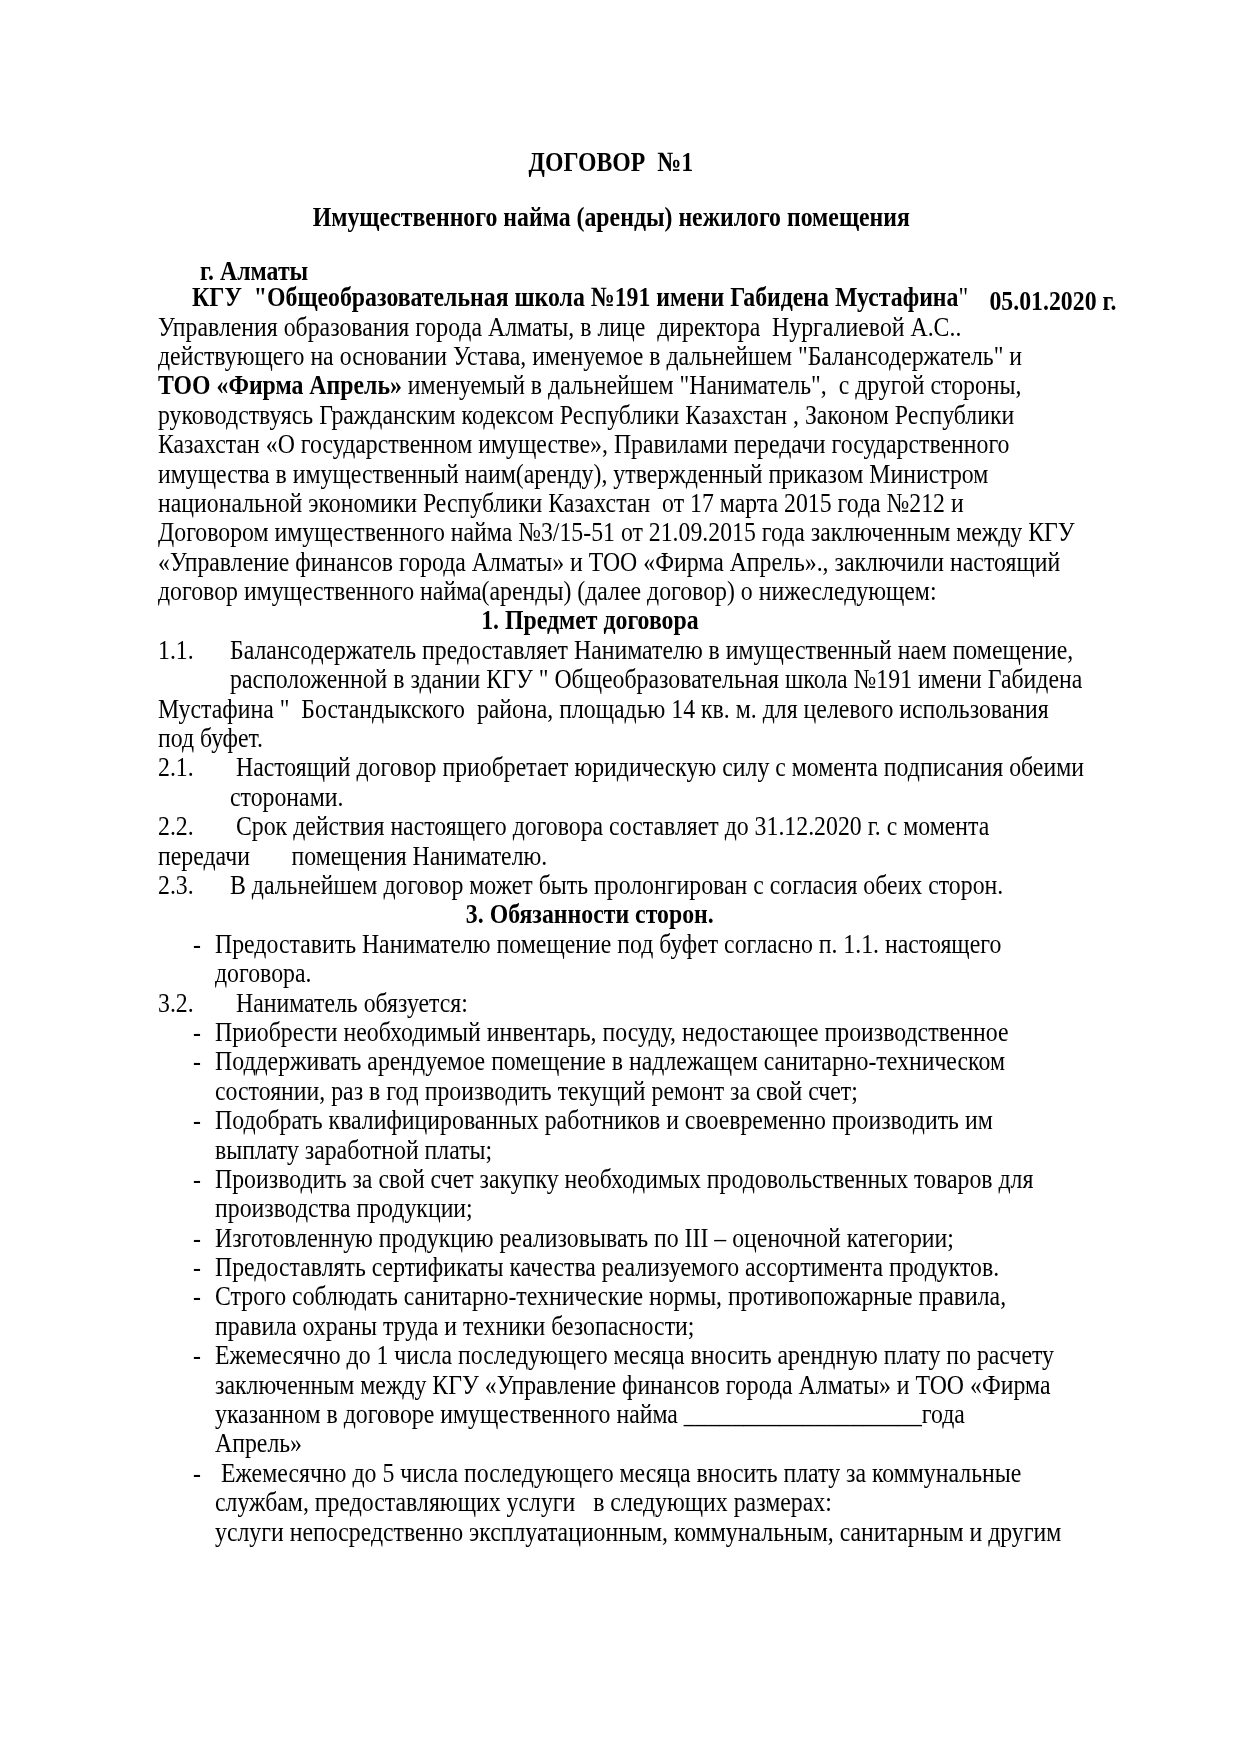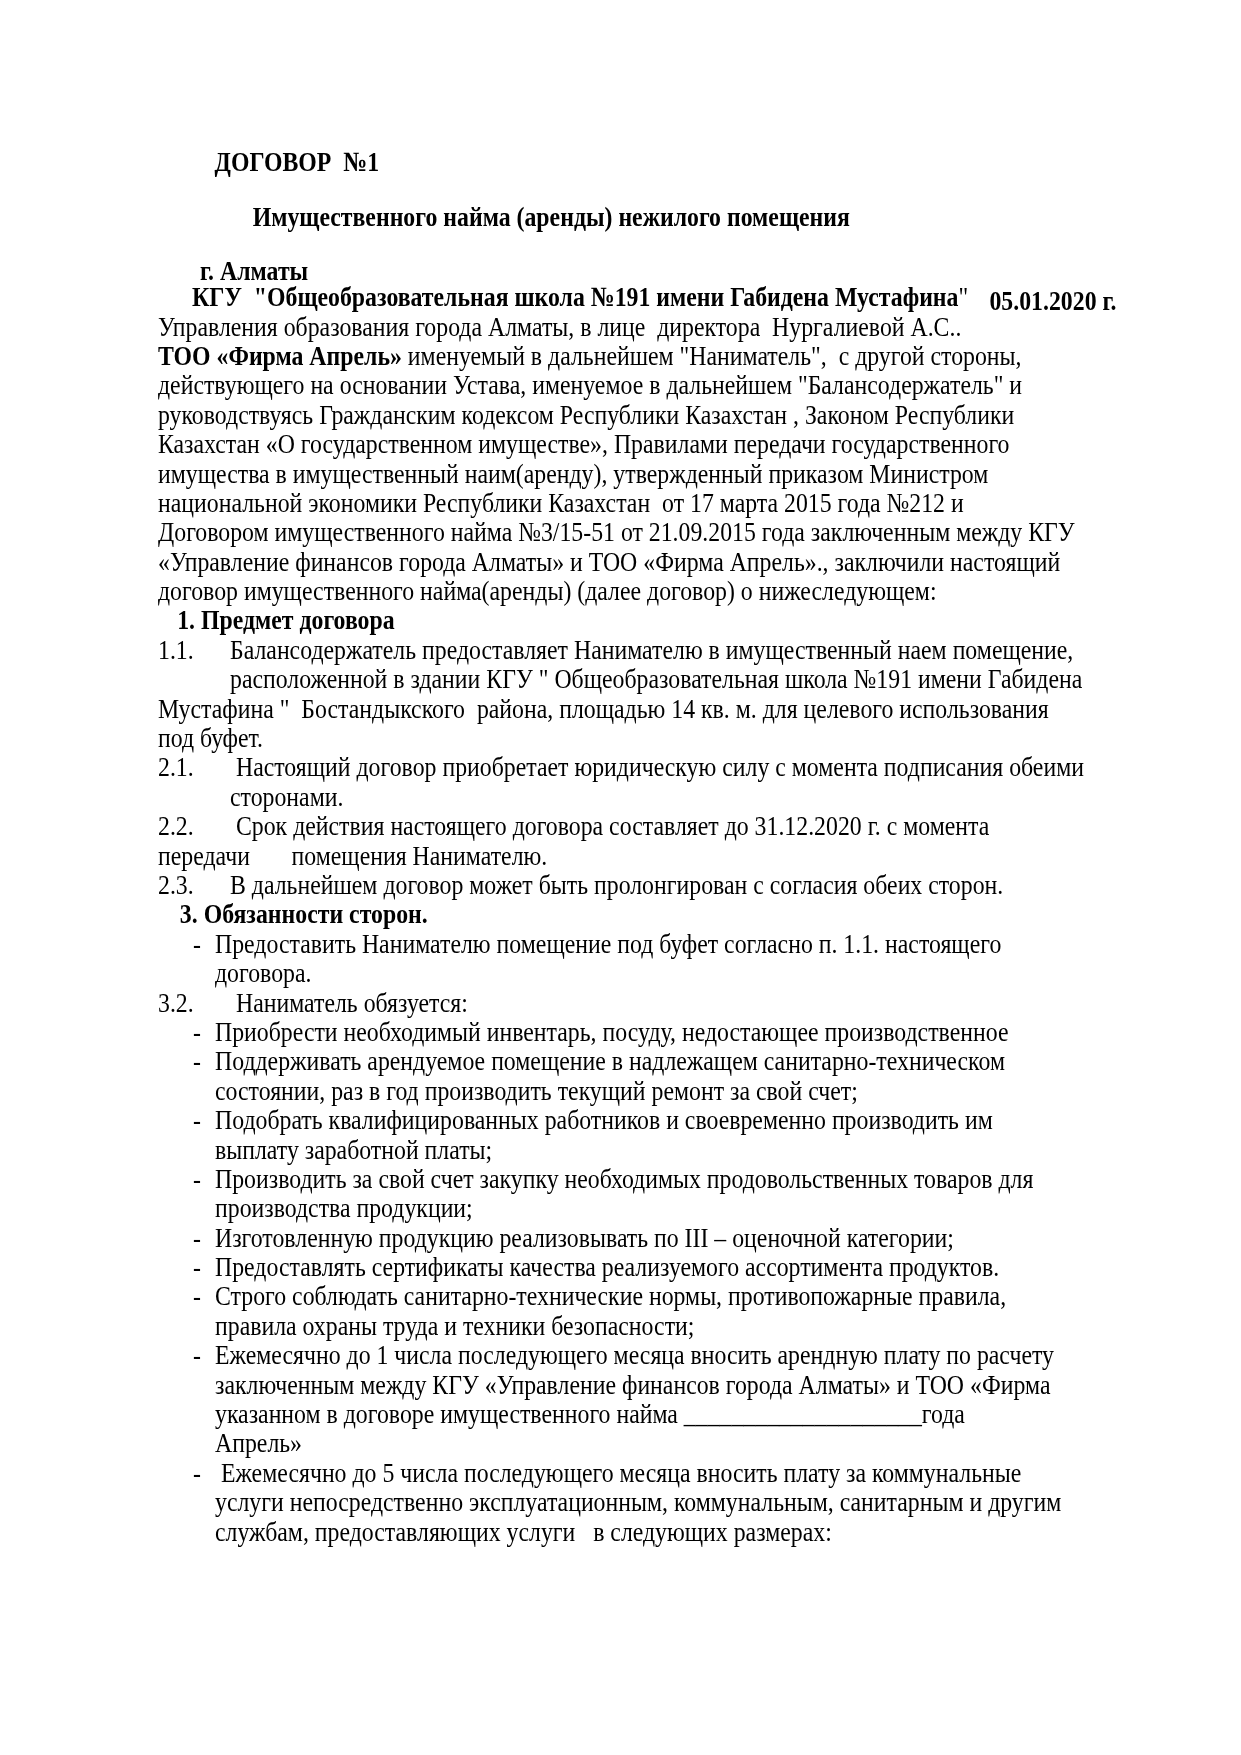--- a/index.html
+++ b/index.html
@@ -17,21 +17,21 @@
     font-size:28px;
     white-space:pre;
   }
   .t{
     display:inline-block;
     transform:scaleX(0.85);
     transform-origin:0 50%;
     white-space:pre;
   }
   .b{font-weight:bold;}
-  .center{width:864px;}
+  .center{width:864px;text-align:center;}
   .center .t{transform-origin:50% 50%;}
   .title-line{margin-bottom:25px;}
   .subtitle-line{margin-bottom:25px;font-family:Liberation Serif, serif;}
   .meta-line{margin-bottom:26px;font-weight:bold;}
   .meta-right{position:absolute;right:23px;transform-origin:100% 50%;}
   .num{position:absolute;left:0;}
   .dash{position:absolute;left:35px;}
 </style>
 </head>
 <body>
@@ -48,22 +48,22 @@
     </div>
 
     <div class="line meta-line">
       <span class="t">г. Алматы</span>
       <span class="t meta-right">05.01.2020 г.</span>
     </div>
 
     <div id="doc-body">
         <div class="line"><span class="t" style="margin-left: 34px;"><span class="b" style="display: inline;">КГУ  "Общеобразовательная школа №191 имени Габидена Мустафина</span><span class="" style="display: inline;">"</span></span></div>
         <div class="line"><span class="t">Управления образования города Алматы, в лице  директора  Нургалиевой А.С..</span></div>
+        <div class="line"><span class="t">действующего на основании Устава, именуемое в дальнейшем "Балансодержатель" и</span></div>
         <div class="line"><span class="t" style="margin-left: 0px;"><span class="b" style="display: inline;">ТОО «Фирма Апрель»</span><span class="" style="display: inline;"> именуемый в дальнейшем "Наниматель",  с другой стороны,</span></span></div>
-        <div class="line"><span class="t">действующего на основании Устава, именуемое в дальнейшем "Балансодержатель" и</span></div>
         <div class="line"><span class="t">руководствуясь Гражданским кодексом Республики Казахстан , Законом Республики</span></div>
         <div class="line"><span class="t">Казахстан «О государственном имуществе», Правилами передачи государственного</span></div>
         <div class="line"><span class="t">имущества в имущественный наим(аренду), утвержденный приказом Министром</span></div>
         <div class="line"><span class="t">национальной экономики Республики Казахстан  от 17 марта 2015 года №212 и</span></div>
         <div class="line"><span class="t">Договором имущественного найма №3/15-51 от 21.09.2015 года заключенным между КГУ</span></div>
         <div class="line"><span class="t">«Управление финансов города Алматы» и ТОО «Фирма Апрель»., заключили настоящий</span></div>
         <div class="line"><span class="t">договор имущественного найма(аренды) (далее договор) о нижеследующем:</span></div>
         <div class="line center"><span class="t b">1. Предмет договора</span></div>
         <div class="line"><span class="t num">1.1.</span><span class="t" style="margin-left: 72px;">Балансодержатель предоставляет Нанимателю в имущественный наем помещение,</span></div>
         <div class="line"><span class="t" style="margin-left: 72px;">расположенной в здании КГУ " Общеобразовательная школа №191 имени Габидена</span></div>
@@ -87,18 +87,18 @@
         <div class="line"><span class="t" style="margin-left: 57px;">производства продукции;</span></div>
         <div class="line"><span class="t dash">-</span><span class="t" style="margin-left: 57px;">Изготовленную продукцию реализовывать по III – оценочной категории;</span></div>
         <div class="line"><span class="t dash">-</span><span class="t" style="margin-left: 57px;">Предоставлять сертификаты качества реализуемого ассортимента продуктов.</span></div>
         <div class="line"><span class="t dash">-</span><span class="t" style="margin-left: 57px;">Строго соблюдать санитарно-технические нормы, противопожарные правила,</span></div>
         <div class="line"><span class="t" style="margin-left: 57px;">правила охраны труда и техники безопасности;</span></div>
         <div class="line"><span class="t dash">-</span><span class="t" style="margin-left: 57px;">Ежемесячно до 1 числа последующего месяца вносить арендную плату по расчету</span></div>
         <div class="line"><span class="t" style="margin-left: 57px;">заключенным между КГУ «Управление финансов города Алматы» и ТОО «Фирма</span></div>
         <div class="line"><span class="t" style="margin-left: 57px;">указанном в договоре имущественного найма ____________________года</span></div>
         <div class="line"><span class="t" style="margin-left: 57px;">Апрель»</span></div>
         <div class="line"><span class="t dash">-</span><span class="t" style="margin-left: 57px;"> Ежемесячно до 5 числа последующего месяца вносить плату за коммунальные</span></div>
+        <div class="line"><span class="t" style="margin-left: 57px;">службам, предоставляющих услуги   в следующих размерах:</span></div>
         <div class="line"><span class="t" style="margin-left: 57px;">услуги непосредственно эксплуатационным, коммунальным, санитарным и другим</span></div>
-        <div class="line"><span class="t" style="margin-left: 57px;">службам, предоставляющих услуги   в следующих размерах:</span></div>
       </div>
 
   </div>
 </div>
 
 </body></html>

